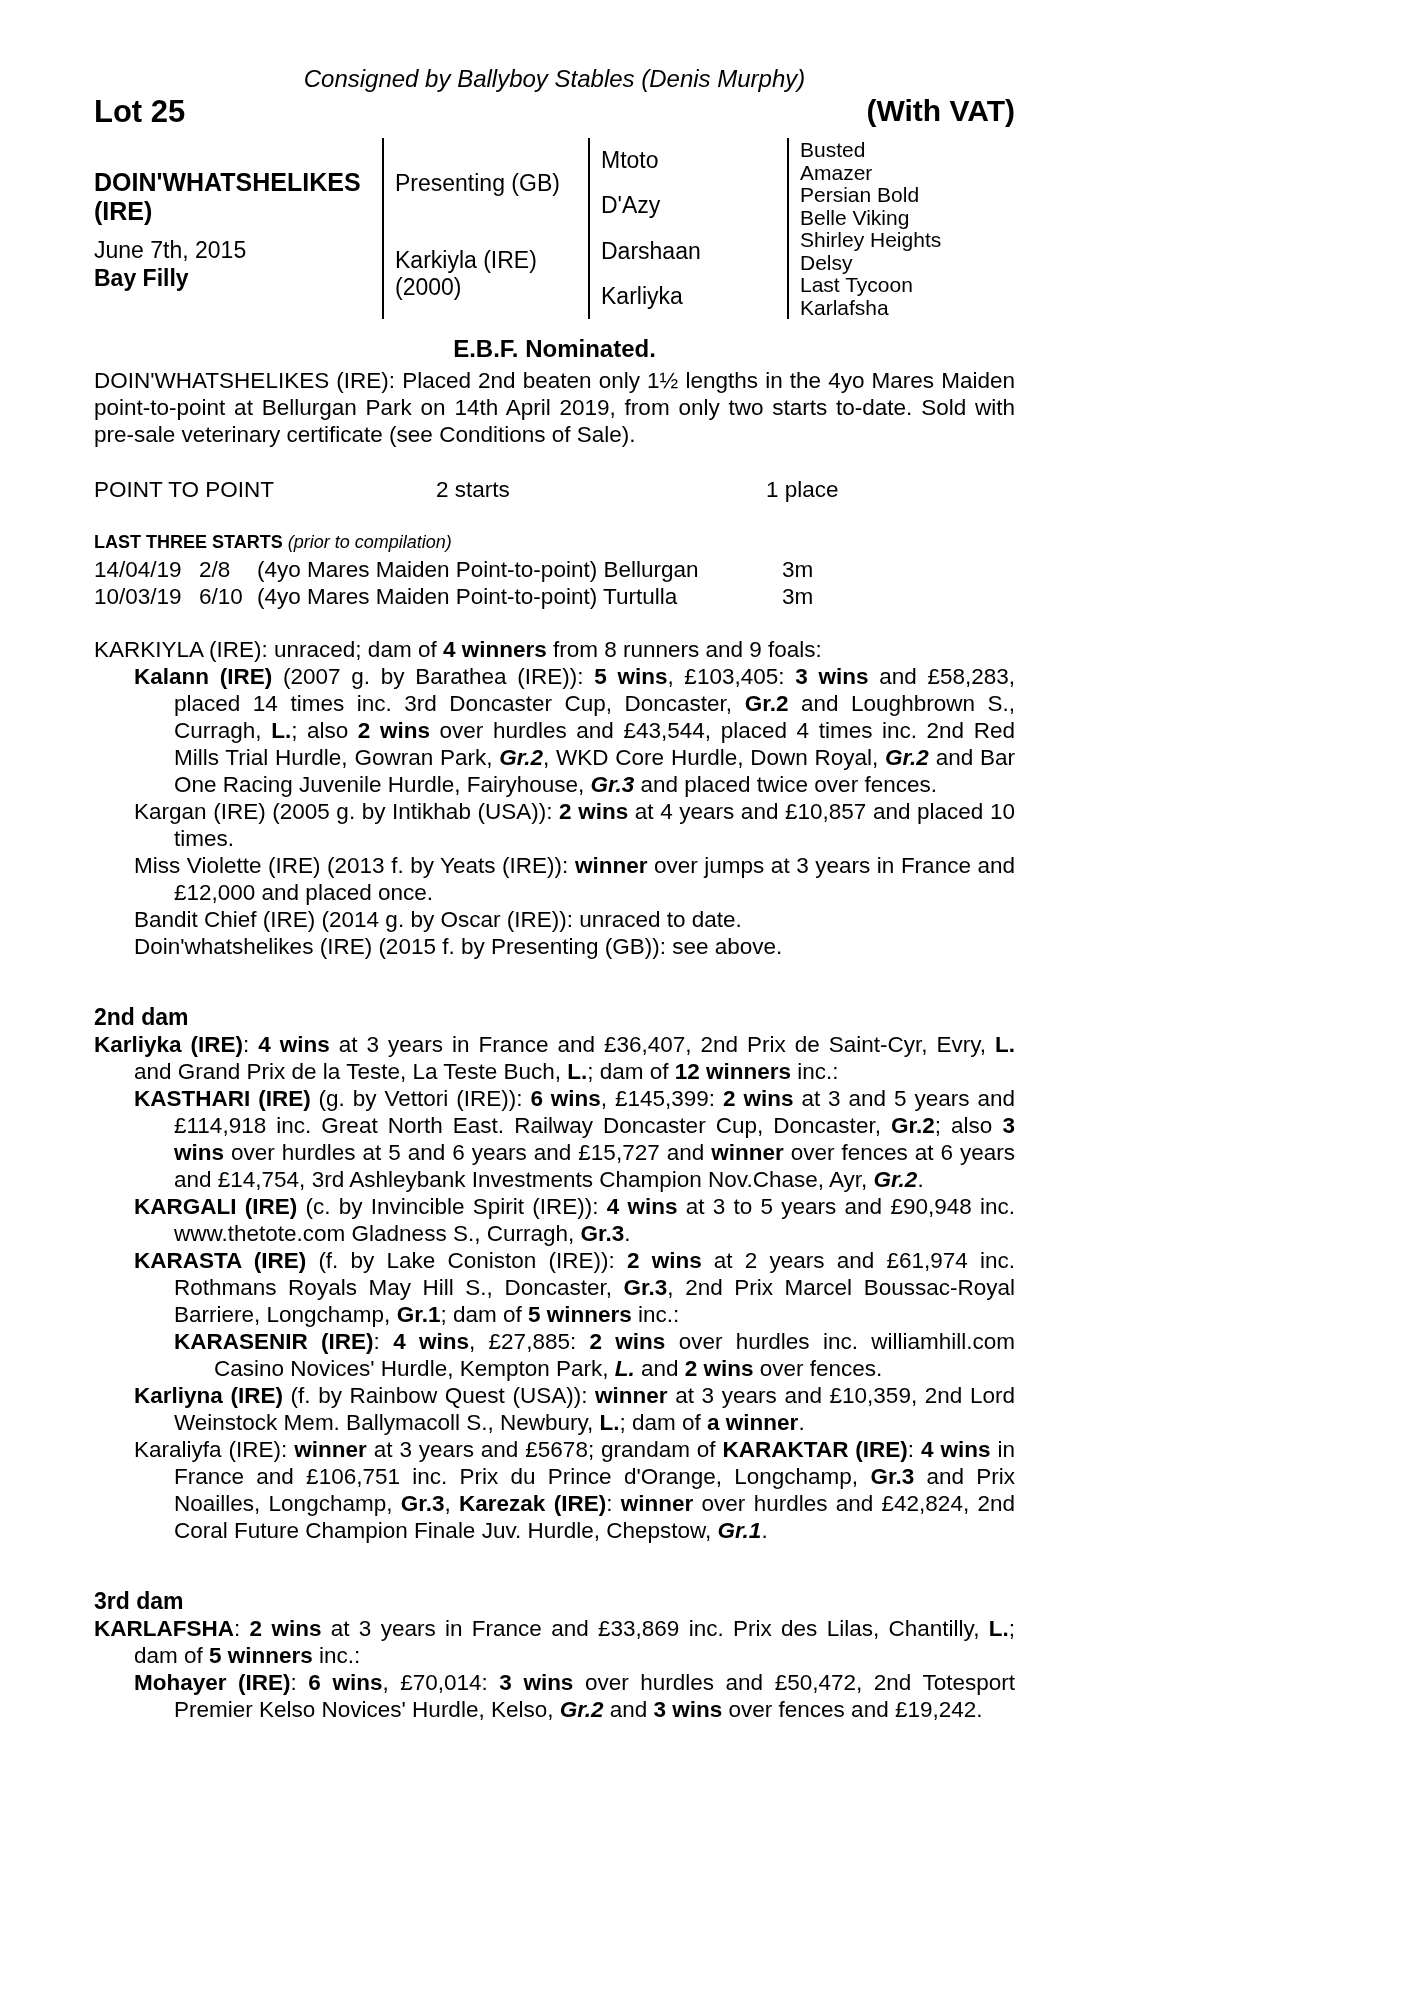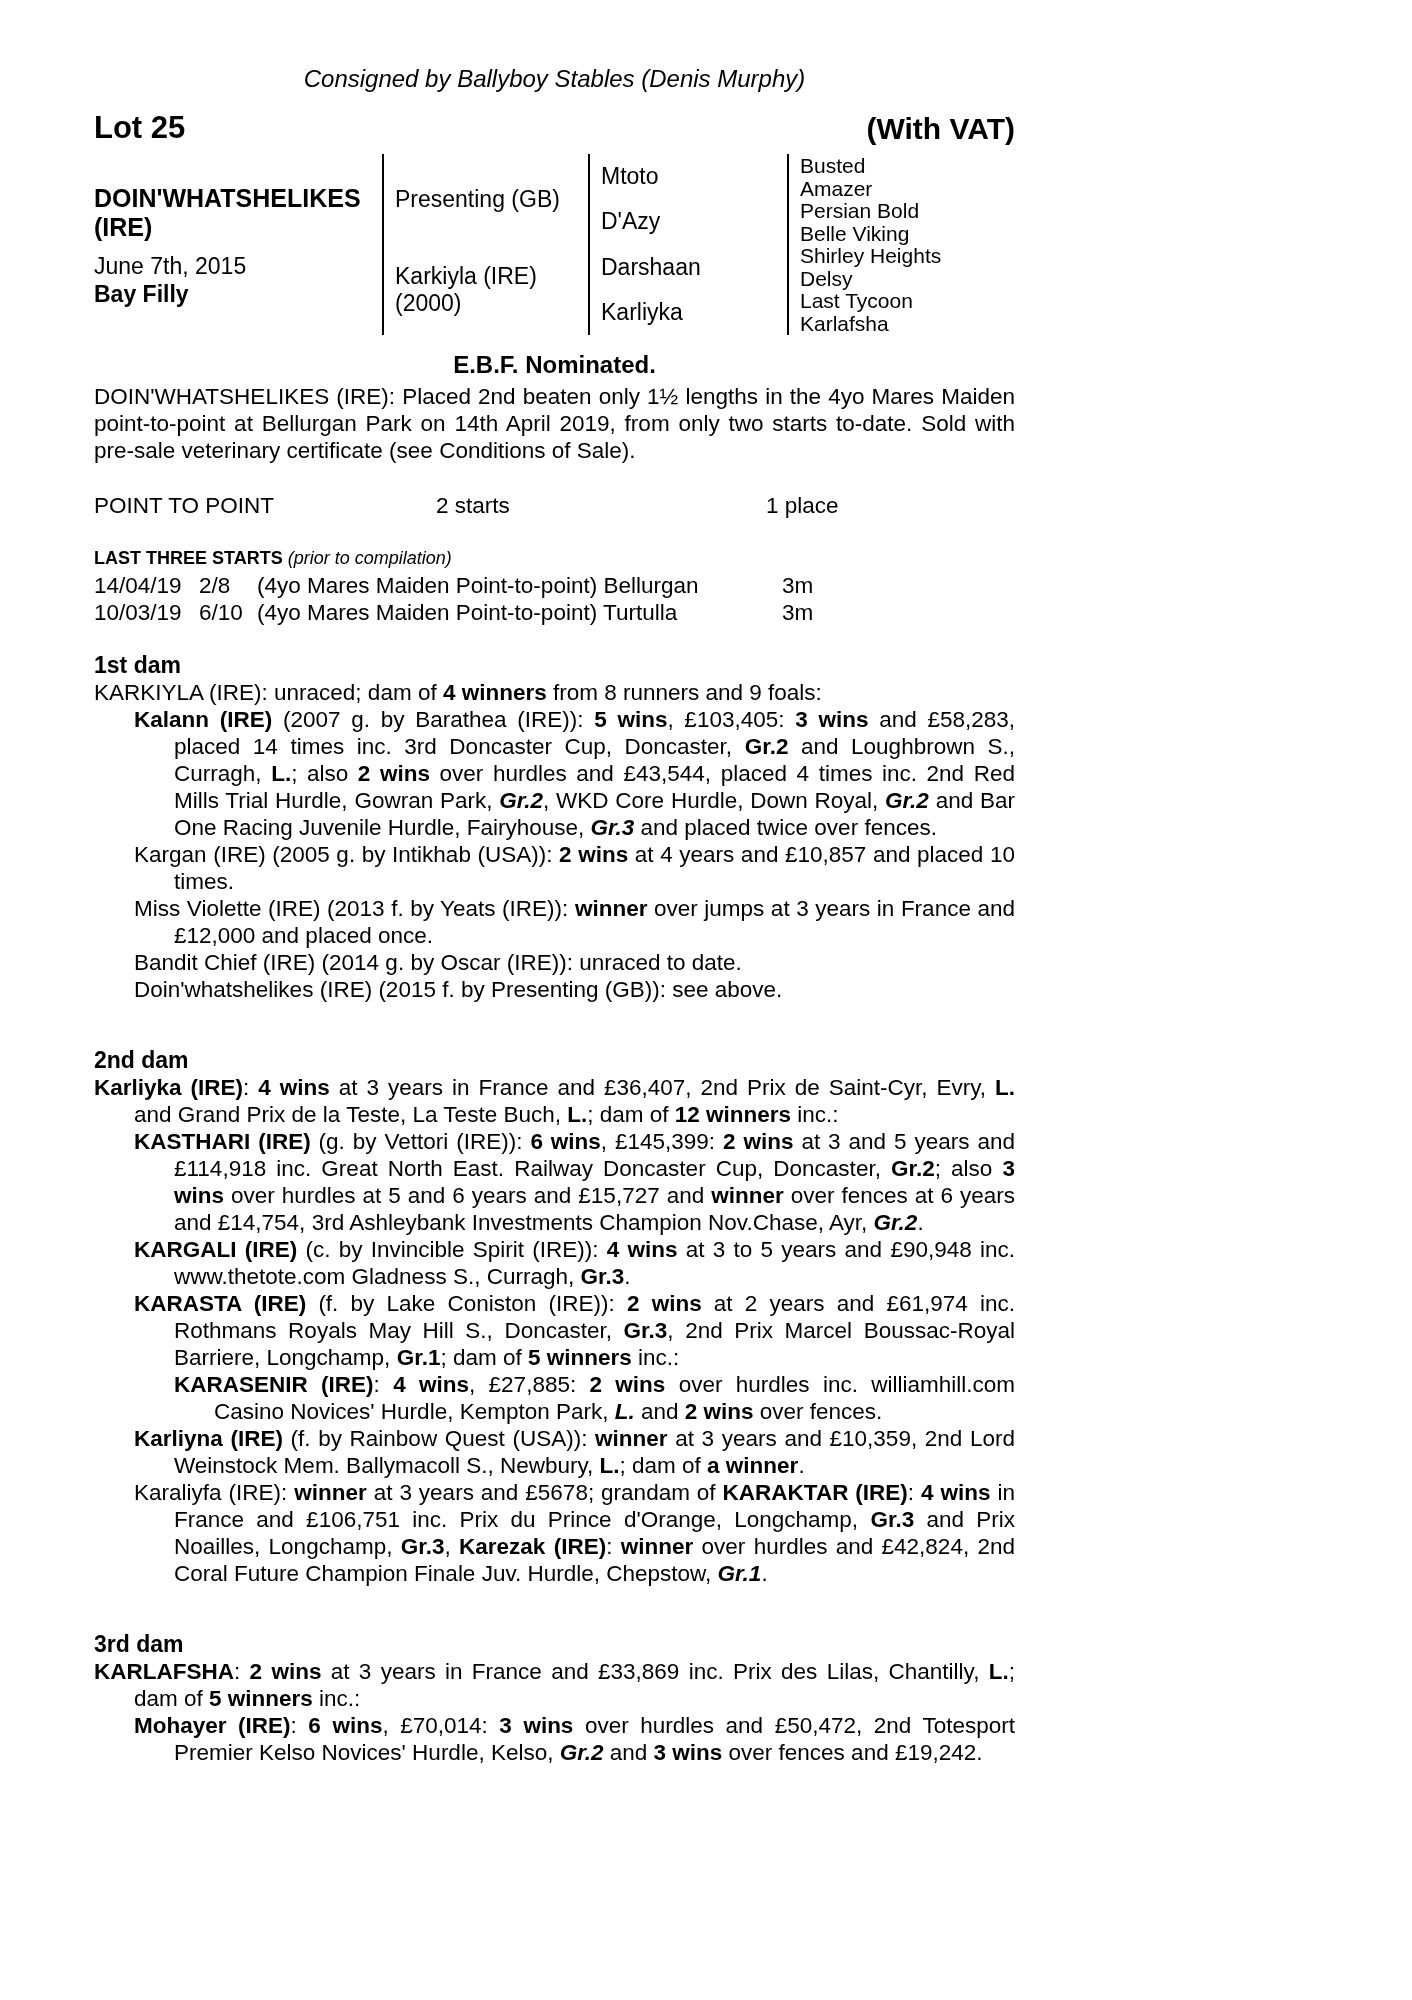--- a/index.html
+++ b/index.html
@@ -1,21 +1,21 @@
 <!DOCTYPE html>
 <html><head>
 <meta charset="utf-8">
 <style>
   html,body{margin:0;padding:0;background:#ffffff;}
   body{width:1412px;height:2000px;overflow:hidden;color:#000;
        font-family:"Liberation Sans",sans-serif;-webkit-font-smoothing:antialiased;}
   .content{width:921px;margin-left:94px;padding-top:64px;}
 
   .consignor{font-style:italic;font-size:24px;text-align:center;line-height:30px;}
-  .lot-row{display:flex;justify-content:space-between;align-items:flex-end;margin-top:16px;}
+  .lot-row{display:flex;justify-content:space-between;align-items:flex-start;margin-top:0;}
   .lot{font-weight:bold;font-size:31px;}
   .vat{font-weight:bold;font-size:30px;}
 
   .ped{display:grid;grid-template-columns:288px 206px 199px 228px;height:180px;margin-top:8px;}
   .ped-col{box-sizing:border-box;}
   .ped-c1{padding-top:30px;}
   .horse-name{font-weight:bold;font-size:25px;line-height:29px;}
   .foal-date{font-size:23px;line-height:28px;margin-top:10px;}
   .horse-desc{font-weight:bold;font-size:23px;line-height:28px;}
   .ped-c2,.ped-c3,.ped-c4{border-left:2px solid #000;padding-left:11px;font-size:23px;}
@@ -110,21 +110,20 @@
       <div class="start-row">
         <span>10/03/19</span>
         <span>6/10</span>
         <span>(4yo Mares Maiden Point-to-point) Turtulla</span>
         <span>3m</span>
       </div>
     </div>
 
   <div id="sections">
       <div class="section first">
-        <p class="section-heading">1st dam</p>
         <p class="para lvl0"><span>KARKIYLA (IRE): unraced; dam of </span><span class="bt">4 winners</span><span> from 8 runners and 9 foals:</span></p>
         <p class="para lvl1"><span class="bt">Kalann (IRE)</span><span> (2007 g. by Barathea (IRE)): </span><span class="bt">5 wins</span><span>, £103,405: </span><span class="bt">3 wins</span><span> and £58,283, placed 14 times inc. 3rd Doncaster Cup, Doncaster, </span><span class="bt">Gr.2</span><span> and Loughbrown S., Curragh, </span><span class="bt">L.</span><span>; also </span><span class="bt">2 wins</span><span> over hurdles and £43,544, placed 4 times inc. 2nd Red Mills Trial Hurdle, Gowran Park, </span><span class="bit">Gr.2</span><span>, WKD Core Hurdle, Down Royal, </span><span class="bit">Gr.2</span><span> and Bar One Racing Juvenile Hurdle, Fairyhouse, </span><span class="bit">Gr.3</span><span> and placed twice over fences.</span></p>
         <p class="para lvl1"><span>Kargan (IRE) (2005 g. by Intikhab (USA)): </span><span class="bt">2 wins</span><span> at 4 years and £10,857 and placed 10 times.</span></p>
         <p class="para lvl1"><span>Miss Violette (IRE) (2013 f. by Yeats (IRE)): </span><span class="bt">winner</span><span> over jumps at 3 years in France and £12,000 and placed once.</span></p>
         <p class="para lvl1"><span>Bandit Chief (IRE) (2014 g. by Oscar (IRE)): unraced to date.</span></p>
         <p class="para lvl1"><span>Doin'whatshelikes (IRE) (2015 f. by Presenting (GB)): see above.</span></p>
       </div>
       <div class="section">
         <p class="section-heading">2nd dam</p>
         <p class="para lvl0"><span class="bt">Karliyka (IRE)</span><span>: </span><span class="bt">4 wins</span><span> at 3 years in France and £36,407, 2nd Prix de Saint-Cyr, Evry, </span><span class="bt">L.</span><span> and Grand Prix de la Teste, La Teste Buch, </span><span class="bt">L.</span><span>; dam of </span><span class="bt">12 winners</span><span> inc.:</span></p>

